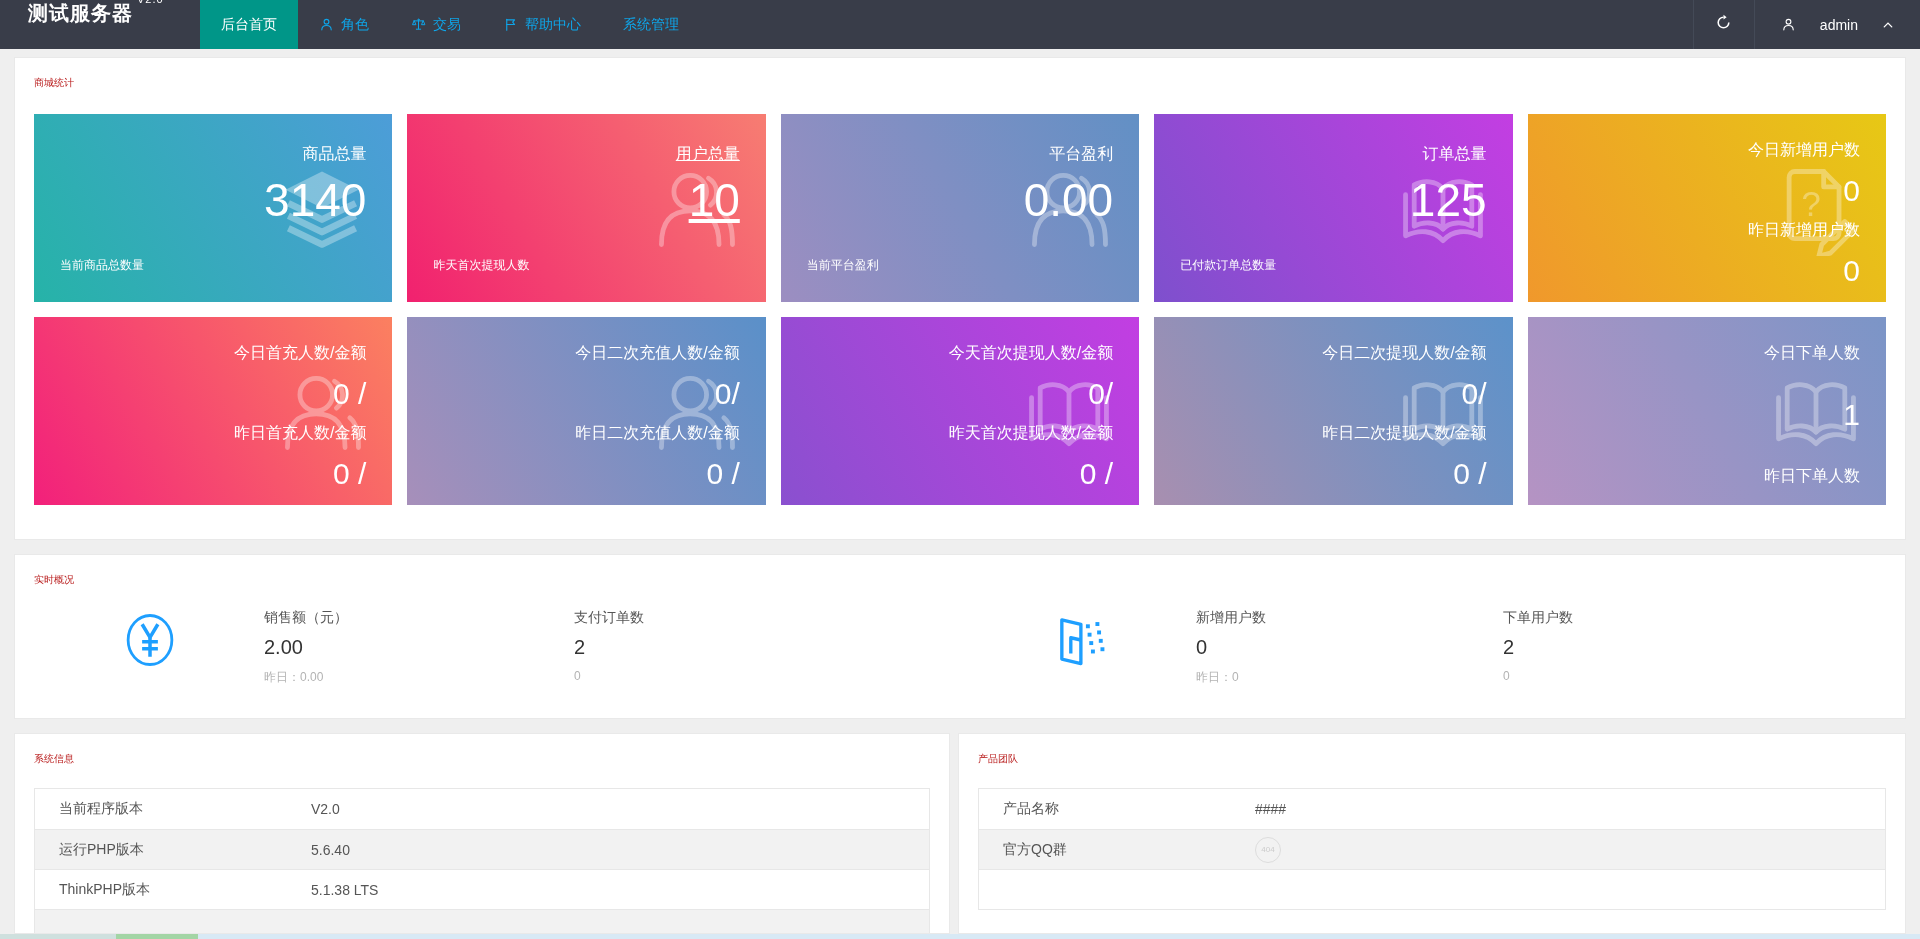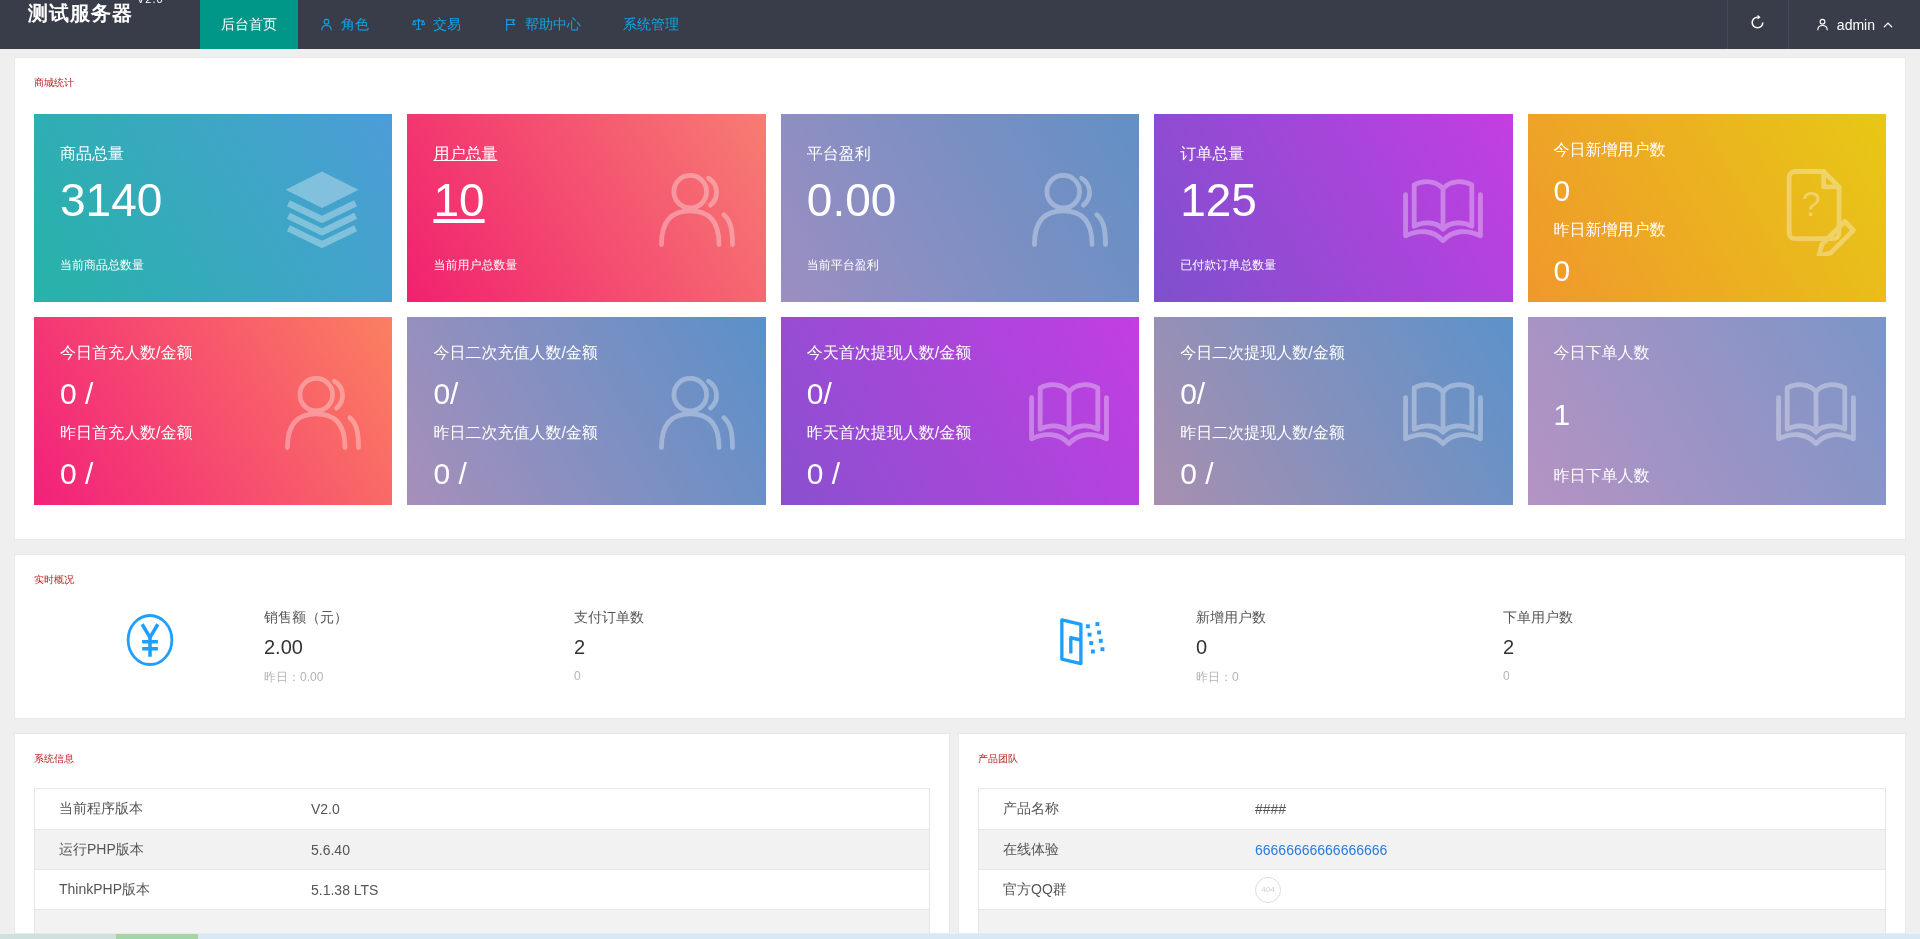--- a/index.html
+++ b/index.html
@@ -10,30 +10,30 @@
   .navbar { height:49px; background:#393D49; display:flex; align-items:stretch; color:#fff; }
   .logo { width:200px; padding-left:28px; display:flex; font-size:20px; font-weight:bold; letter-spacing:1px; white-space:nowrap; }
   .logo .ver { font-size:11px; font-weight:normal; margin-left:4px; transform:translateY(-7px); }
   .nav-menu { display:flex; align-items:stretch; }
   .nav-item { display:flex; align-items:center; gap:7px; padding:0 21px; font-size:14px; color:#0ea5e9; cursor:pointer; }
   .nav-item.active { background:#009688; color:#fff; }
   .nav-ic svg { width:15px; height:15px; display:block; }
   .nav-right { margin-left:auto; display:flex; align-items:stretch; }
   .nav-refresh { width:62px; display:flex; align-items:center; justify-content:center; border-left:1px solid #444a57; border-right:1px solid #444a57; cursor:pointer; }
   .nav-refresh svg { width:17px; height:17px; }
-  .nav-user { display:flex; align-items:center; gap:7px; padding:10px 26px; font-size:14px; cursor:pointer; }
+  .nav-user { display:flex; align-items:center; gap:24px; padding:10px 26px; font-size:14px; cursor:pointer; }
   .nav-user .uic svg { width:15px; height:15px; display:block; }
   .nav-user .caret svg { width:12px; height:12px; display:block; }
 
   
   .panel { background:#fff; margin:0 14px; border:1px solid #e9e9e9; }
   .panel-title { font-size:10px; color:#b91c1c; }
 
   #panel-mall { margin-top:8px; padding:18px 19px 34px; }
-  #cards { display:grid; grid-template-columns:repeat(5,1fr); gap:15px; margin-top:24px; }
+  #cards { display:grid; grid-template-columns:repeat(5,1fr); gap:15px; margin-top:24px;text-align:right; }
   .card { position:relative; height:188px; color:#fff; overflow:hidden; }
   .card.single { padding:30px 26px; }
   .card.single .ttl { font-size:16px; }
   .card.single .big { font-size:46px; line-height:1.2; margin-top:8px; font-weight:normal; }
   .card.single .sub { position:absolute; left:26px; bottom:28px; font-size:12px; }
   .card.double { display:flex; flex-direction:column; justify-content:space-between; padding:26px 26px 16px; }
   .card.double .ttl { font-size:16px; }
   .card.double .dv { font-size:30px; line-height:1; font-weight:normal; }
   .card-icon { position:absolute; right:22px; top:50%; transform:translateY(-50%); opacity:.33; color:#fff; }
   .card-icon svg { width:96px; height:96px; display:block; }
@@ -148,21 +148,21 @@
             <polygon points="50,12 88,31 50,50 12,31" fill="currentColor"></polygon>
             <polyline points="15,45 50,62 85,45" fill="none" stroke="currentColor" stroke-width="7"></polyline>
             <polyline points="15,58 50,75 85,58" fill="none" stroke="currentColor" stroke-width="7"></polyline>
             <polyline points="15,71 50,88 85,71" fill="none" stroke="currentColor" stroke-width="7"></polyline>
           </svg>
         </span>
       </div>
       <div class="card single" style="background: linear-gradient(60deg, rgb(241, 33, 111), rgb(247, 125, 114)); text-decoration: underline;">
         <div class="ttl">用户总量</div>
         <div class="big">10</div>
-        <div class="sub">当前用户总数量</div>
+        <div class="sub">昨天首次提现人数</div>
         <span class="card-icon">
           <svg viewBox="0 0 100 100" fill="none" stroke="currentColor" stroke-width="5" stroke-linecap="round">
             <circle cx="44" cy="33" r="17"></circle>
             <path d="M14 88 C14 62 26 53 44 53 C62 53 74 62 74 88"></path>
             <path d="M63 19 a17 17 0 0 1 2 28"></path>
             <path d="M79 57 c7 6 9 15 9 31"></path>
           </svg>
         </span>
       </div>
       <div class="card single" style="background: linear-gradient(60deg, rgb(156, 142, 193), rgb(98, 144, 197));">
@@ -348,24 +348,20 @@
       </div>
   </div>
   <div class="bpanel" id="panel-team">
     <div class="panel-title">产品团队</div>
     <div class="info-table" id="team-table">
         <div class="info-row">
           <div class="info-label">产品名称</div>
           <div class="info-value">####</div>
         </div>
         <div class="info-row">
-          <div class="info-label">在线体验</div>
-          <div class="info-value"><a class="link" href="#">66666666666666666</a></div>
-        </div>
-        <div class="info-row">
           <div class="info-label">官方QQ群</div>
           <div class="info-value">
             <div class="qq-ph">404</div>
           </div>
         </div>
         <div class="info-row">
           <div class="info-label"></div>
           <div class="info-value"></div>
         </div>
       </div>

